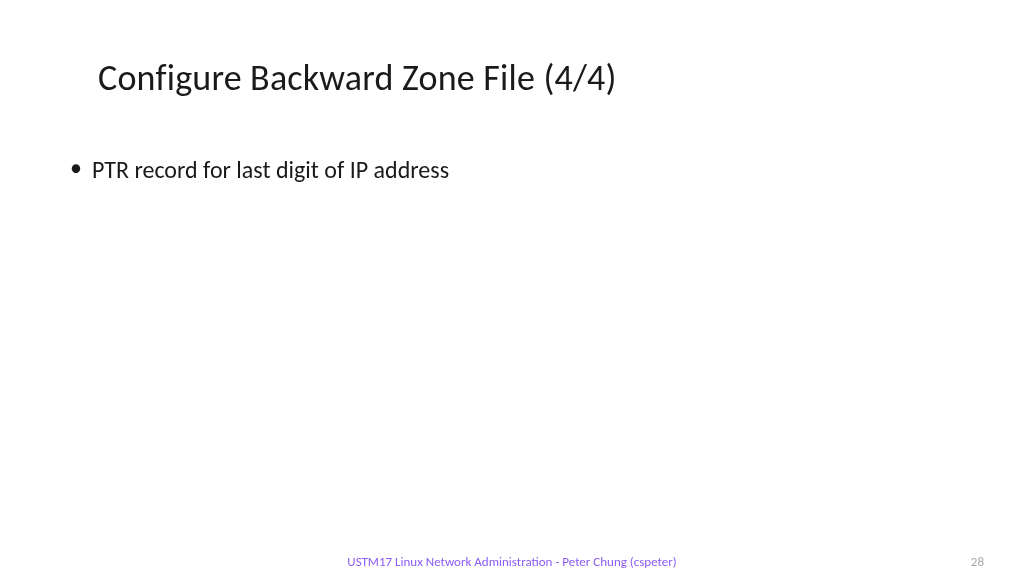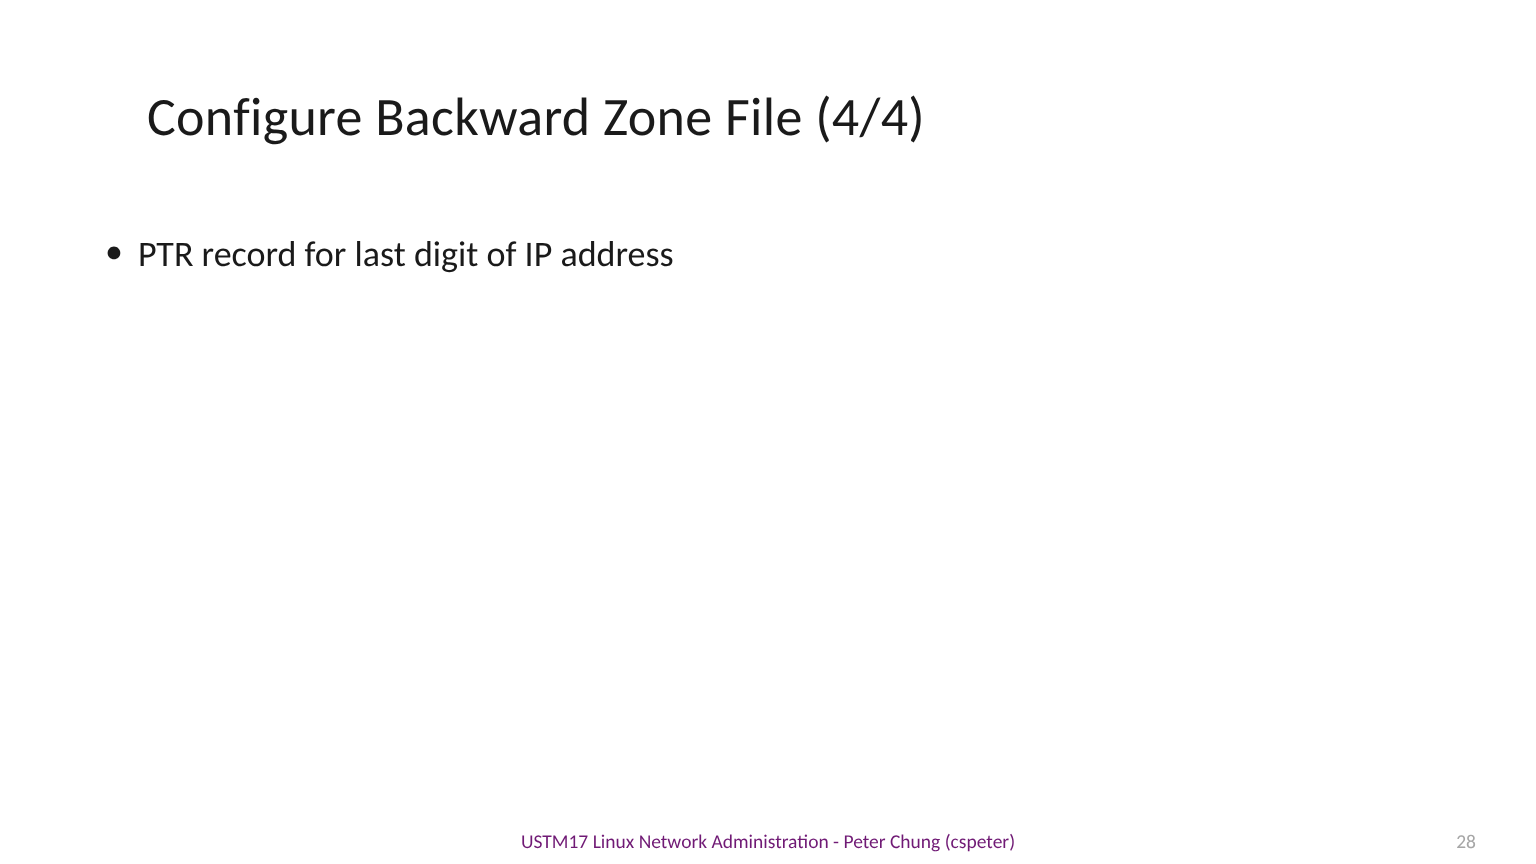--- a/index.html
+++ b/index.html
@@ -62,21 +62,21 @@
       bottom: 22px;
       left: 0;
       right: 0;
       width: 100%;
     }
     .footer-text {
       position: absolute;
       left: 50%;
       transform: translateX(-50%);
       font-size: 13px;
-      color: #701a75;
+      color: #8b5cf6;
       white-space: nowrap;
     }
     .page-number {
       position: absolute;
       right: 40px;
       font-size: 13px;
       color: #a6a6a6;
     }
   </style>
 </head>

